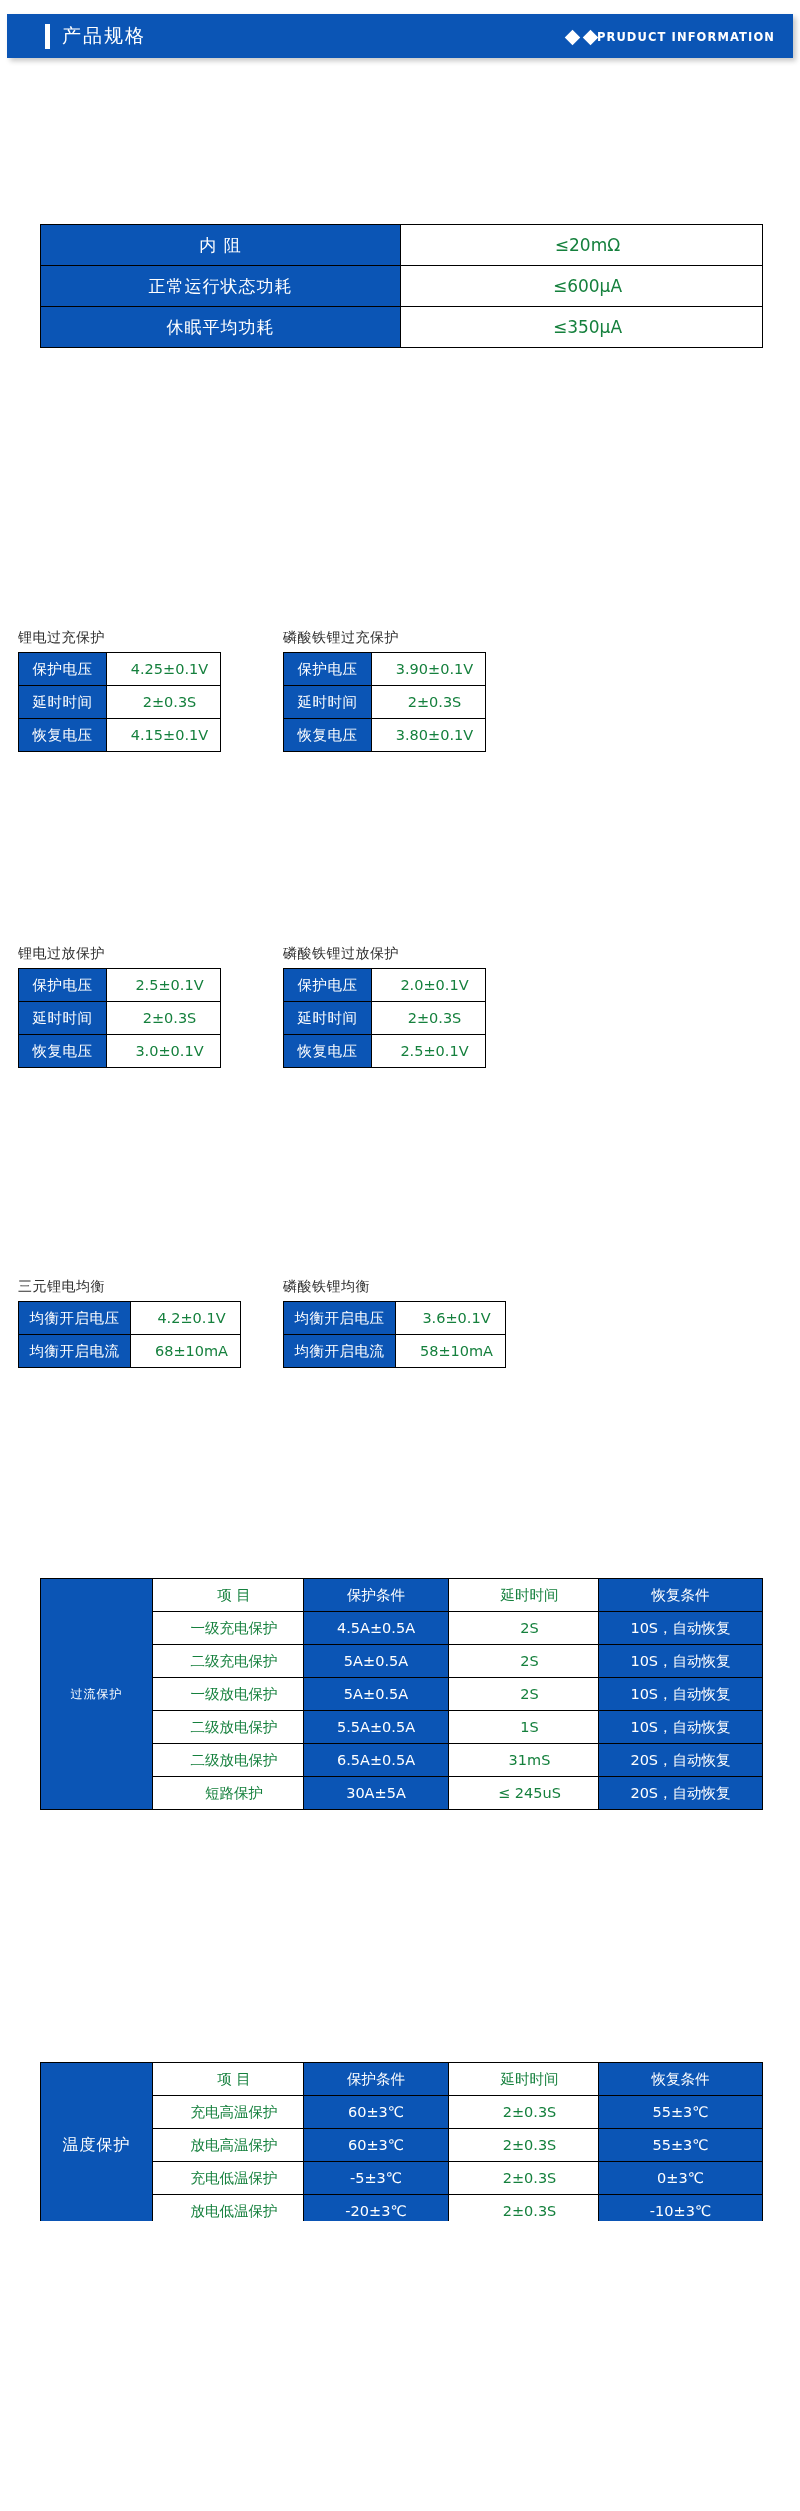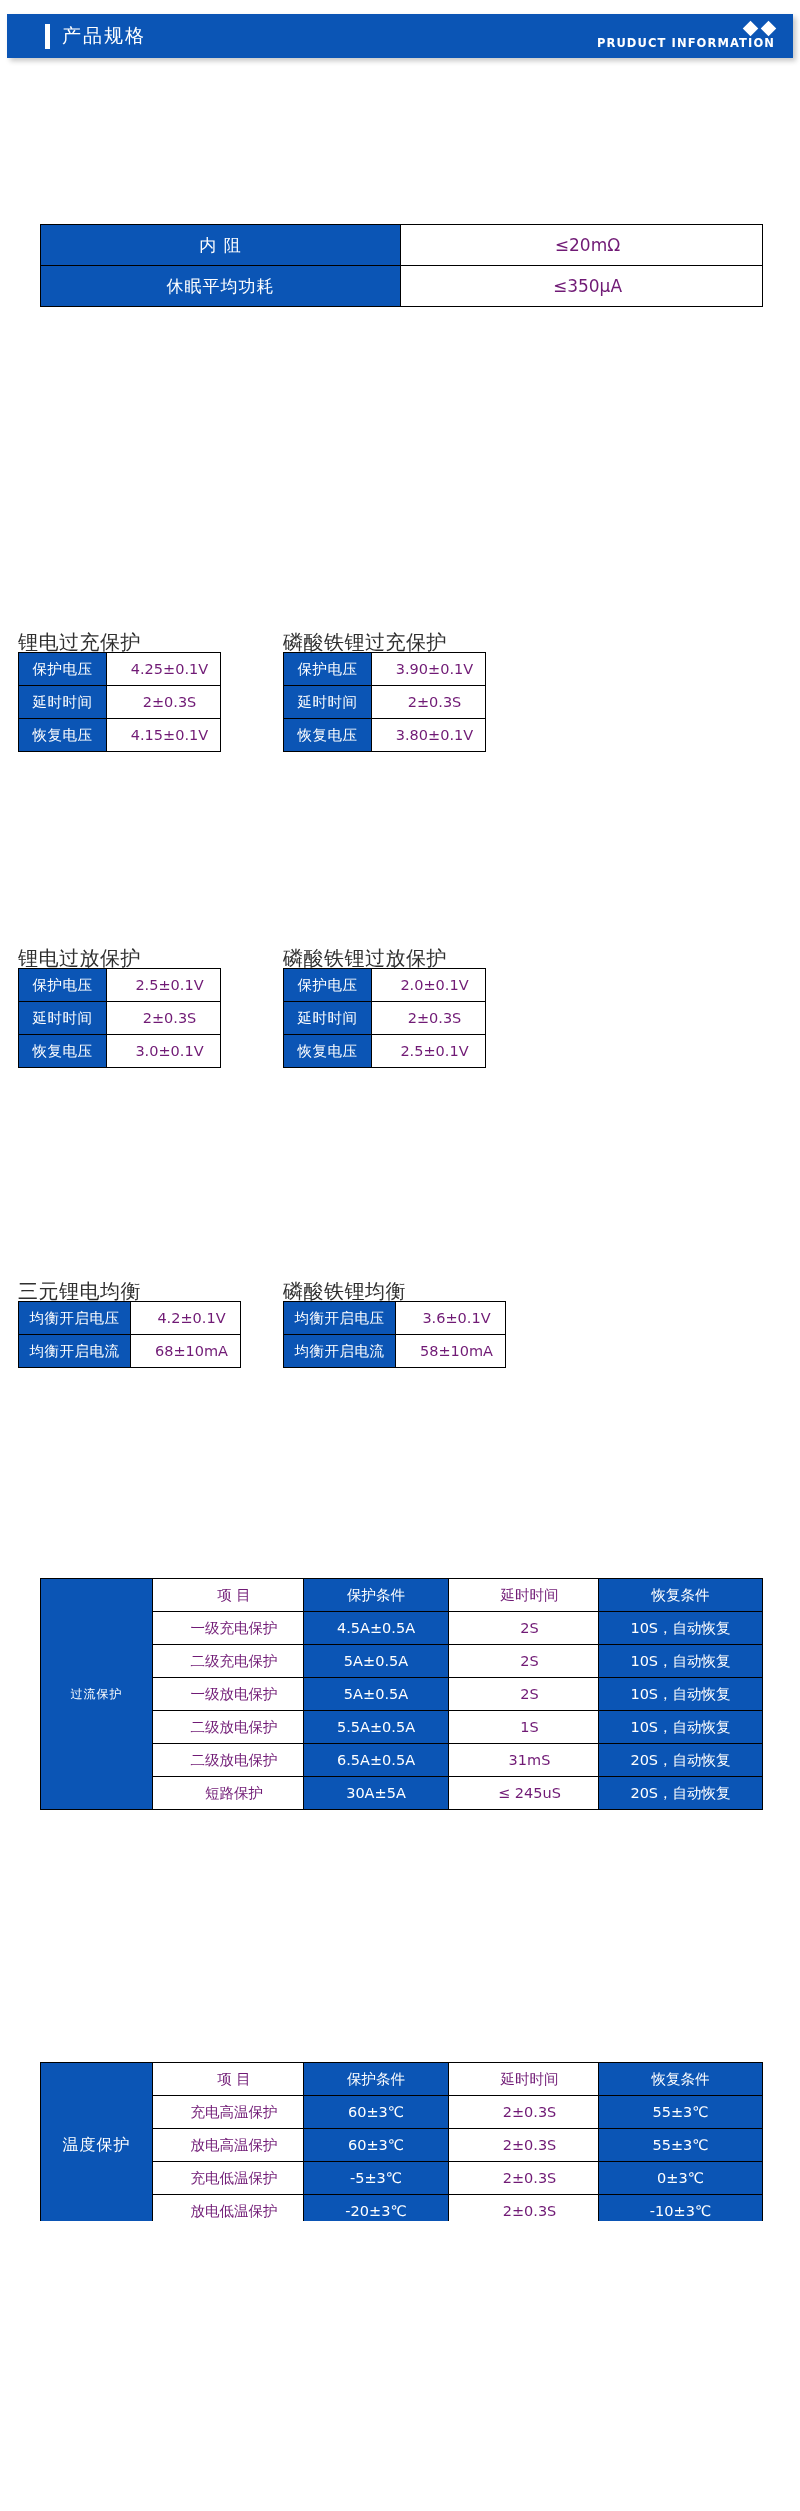--- a/index.html
+++ b/index.html
@@ -19,49 +19,49 @@
     display:flex;align-items:center;
   }
   .hdr-accent{
     width:5px;height:25px;background:#ffffff;margin-left:38px;flex:0 0 auto;
   }
   .hdr-title{
     color:#ffffff;font-size:19px;letter-spacing:2px;margin-left:12px;
     font-weight:400;white-space:nowrap;
   }
   .hdr-right{
-    margin-left:auto;margin-right:18px;display:flex;flex-direction:column;
+    margin-left:auto;margin-right:18px;display:flex;
     align-items:flex-end;justify-content:center;
   }
   .hdr-diamonds{display:flex;gap:7px;margin-bottom:1px;margin-right:1px;}
   .diamond{width:11px;height:11px;background:#ffffff;transform:rotate(45deg);}
   .hdr-sub{
     color:#ffffff;font-size:11.5px;font-weight:700;letter-spacing:1.1px;
     white-space:nowrap;margin-top:1px;
   }
 
   
   .tbl{position:absolute;border-collapse:collapse;table-layout:fixed;}
   .tbl td{
     border:1.6px solid #000000;
     text-align:center;vertical-align:middle;
     font-size:15px;color:#3a3a3a;
     padding:0;white-space:nowrap;
   }
   .tbl td.b{background:#0B55B5;color:#ffffff;}
-  .tbl td.w{background:#ffffff;color:#701a75;padding-left:12px;}
+  .tbl td.w{background:#ffffff;color:#15803d;padding-left:12px;}
 
   
   #tbl-spec{left:40px;top:224px;width:722px;}
   #tbl-spec td{height:40px;font-size:17px;}
   #tbl-spec td.b{letter-spacing:1px;}
 
   
   .cap{
-    position:absolute;font-size:20px;color:#2f2f2f;white-space:nowrap;
+    position:absolute;font-size:14px;color:#2f2f2f;white-space:nowrap;
     letter-spacing:0.5px;
   }
 
   
   .small td{height:32px;font-size:14.5px;}
   .small td.b{letter-spacing:0.5px;margin-top:9px;}
 
   
   .matrix td{height:32px;font-size:14.5px;margin-left:46px;}
 </style>
@@ -86,20 +86,24 @@
     <colgroup>
         <col style="width:360px">
         <col style="width:362px">
       </colgroup>
     <tbody>
       <tr>
         <td class="b">内  阻</td>
         <td class="w">≤20mΩ</td>
       </tr>
       <tr>
+        <td class="b">正常运行状态功耗</td>
+        <td class="w">≤600μA</td>
+      </tr>
+      <tr>
         <td class="b">休眠平均功耗</td>
         <td class="w">≤350μA</td>
       </tr>
     </tbody>
   </table>
 
   <div class="cap" style="left:18px;top:629px;">锂电过充保护</div>
   <table class="tbl small" style="left:18px;top:652px;width:202px;">
     <colgroup>
         <col style="width:88px">

